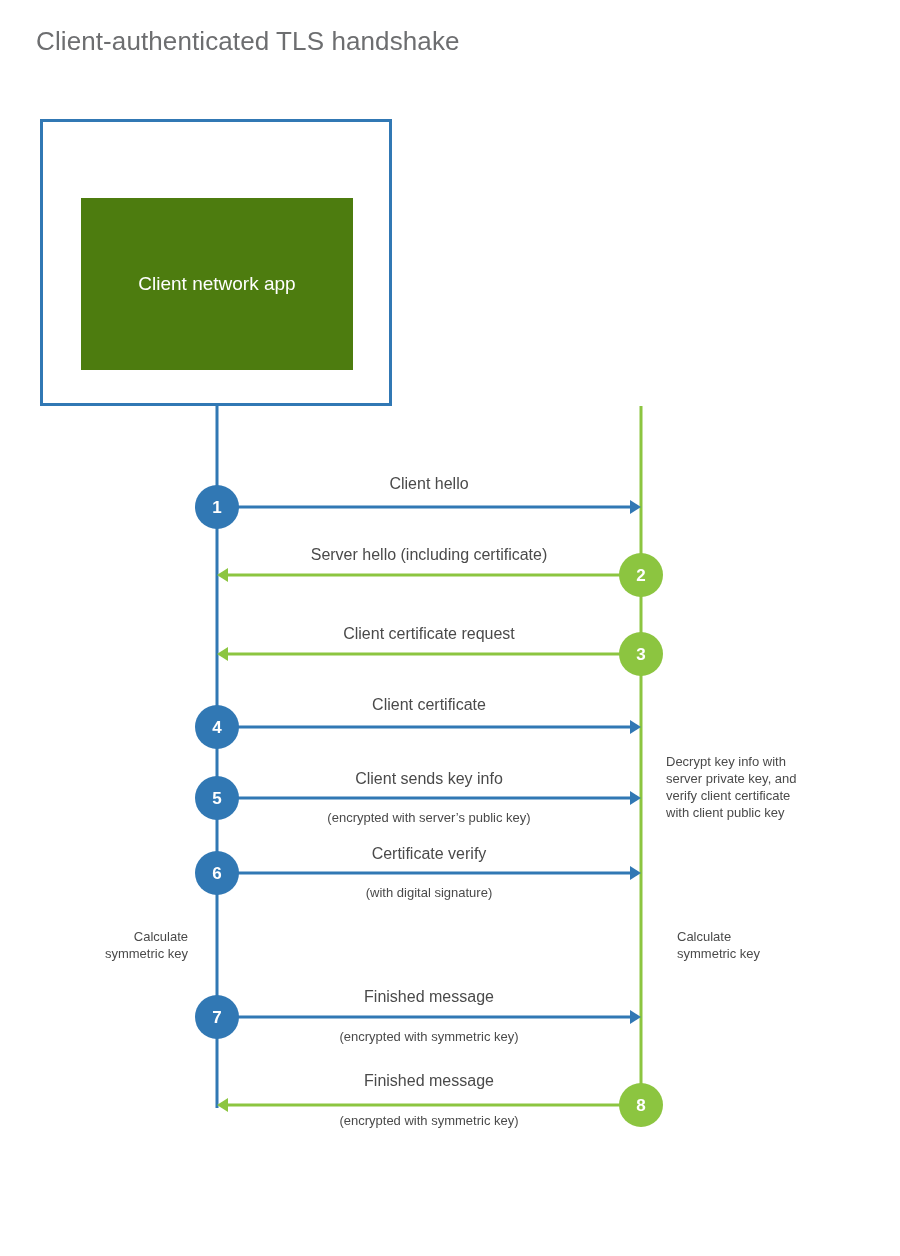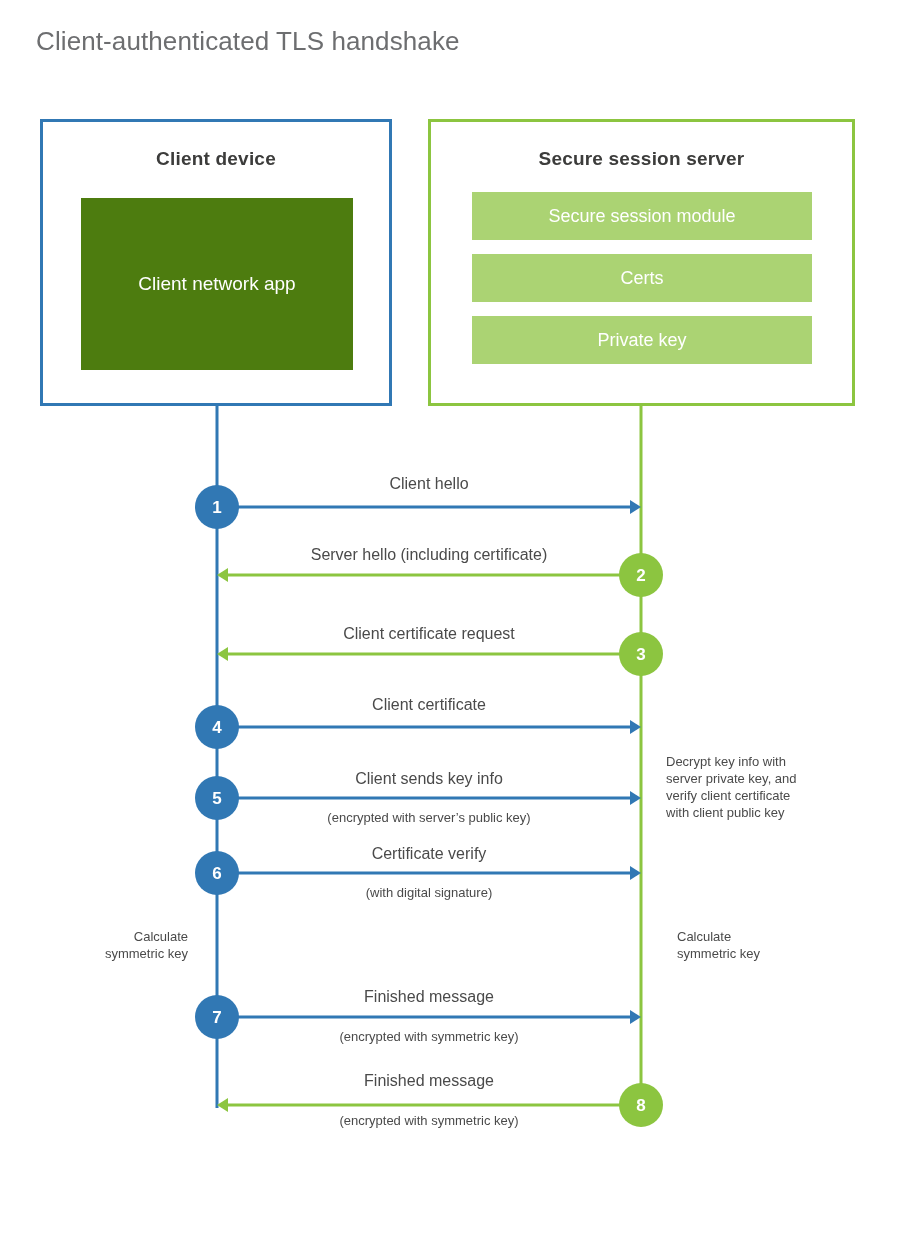--- a/index.html
+++ b/index.html
@@ -132,32 +132,23 @@
   }
 </style>
 </head>
 <body>
 
 <div id="diagram-root">
 
   <div class="page-title">Client-authenticated TLS handshake</div>
 
   <div class="party-box client">
-    <div class="party-title">Client device</div>
     <div class="client-app">Client network app</div>
   </div>
 
-  <div class="party-box server">
-    <div class="party-title">Secure session server</div>
-    <div class="server-bars">
-      <div class="server-bar">Secure session module</div>
-      <div class="server-bar">Certs</div>
-      <div class="server-bar">Private key</div>
-    </div>
-  </div>
 
   <svg id="sequence-svg" viewBox="0 0 900 1256" xmlns="http://www.w3.org/2000/svg">
     <g id="lifelines-group">
         <line x1="217" y1="406" x2="217" y2="1108" stroke="#3178b4" stroke-width="3"></line>
         <line x1="641" y1="406" x2="641" y2="1105" stroke="#8cc540" stroke-width="3"></line>
       </g>
     <g id="arrows-group">
         <line x1="217" y1="507" x2="630" y2="507" stroke="#3178b4" stroke-width="3"></line>
         <polygon points="641,507 630,500 630,514" fill="#3178b4"></polygon>
         <line x1="641" y1="575" x2="228" y2="575" stroke="#8cc540" stroke-width="3"></line>

